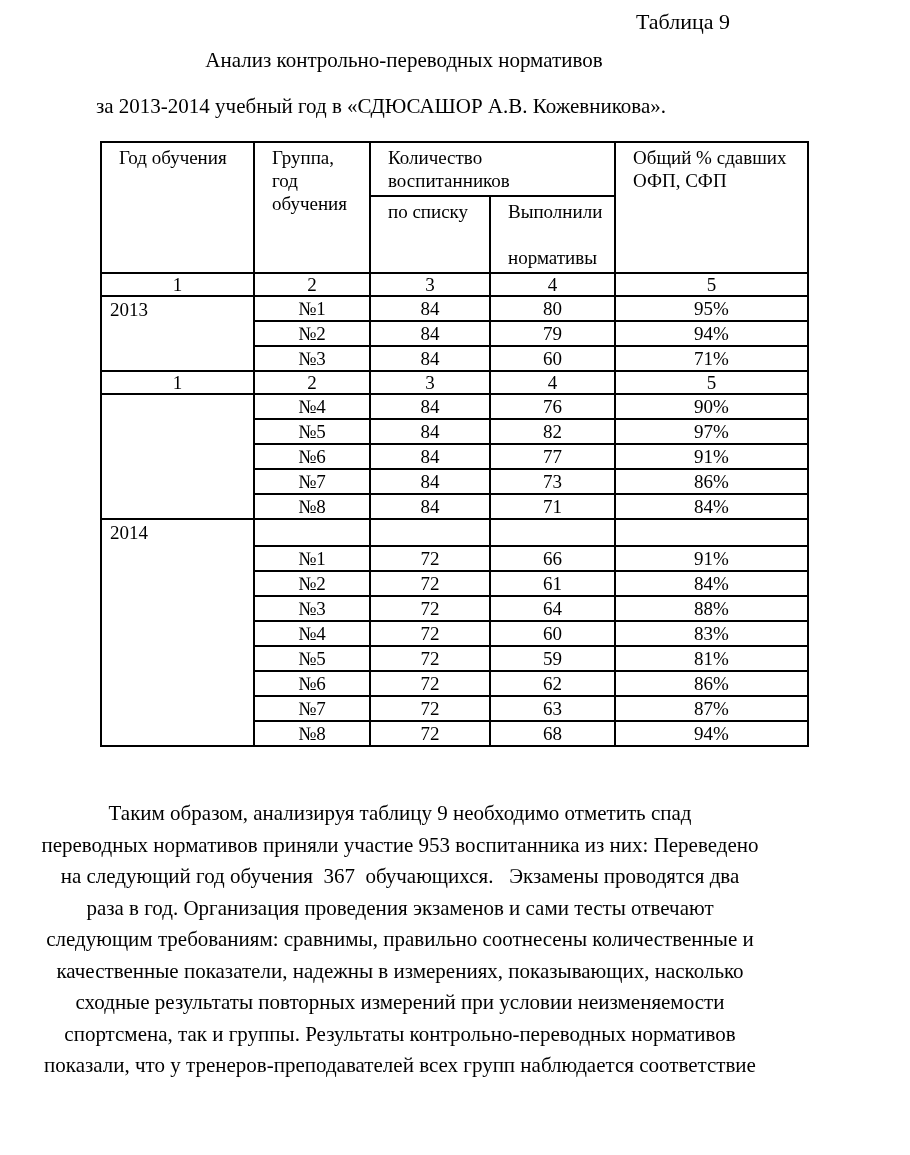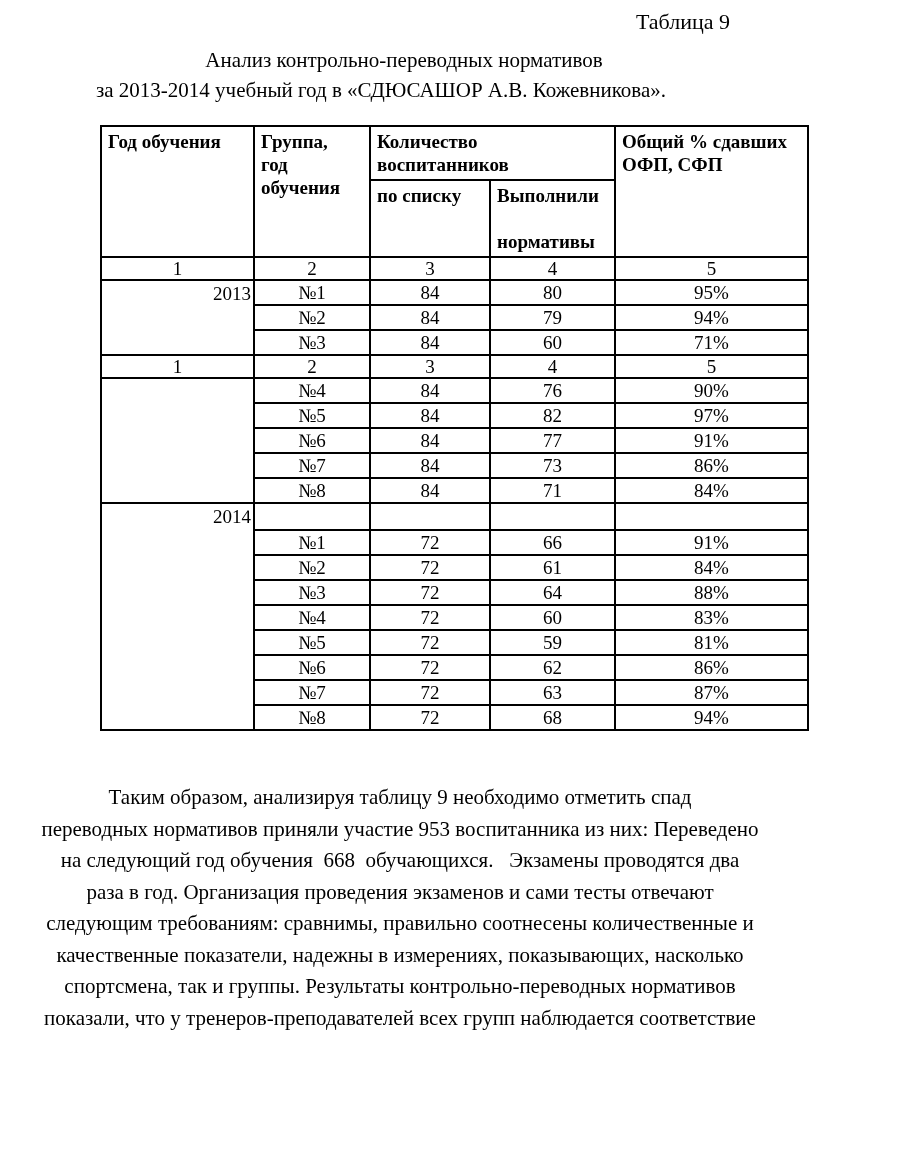--- a/index.html
+++ b/index.html
@@ -16,55 +16,54 @@
   .caption {
     font-size: 22px; line-height: 25px;
     text-align: right;
     padding: 9px 32px 0 0;
   }
   .title {
     font-size: 21px; line-height: 24px;
     text-align: center;
   }
   .t1 { margin-top: 14px; padding-left: 46px; }
-  .t2 { margin-top: 6px; text-align: center; }
+  .t2 { margin-top: 22px; text-align: center; }
 
   table.norm {
     border-collapse: collapse;
     table-layout: fixed;
     width: 707px;
     margin: 23px 0 0 100px;
     font-size: 19px;
   }
   table.norm td {
     border: 2px solid #000;
     overflow: hidden;
   }
   .hcell {
     text-align: left;
     vertical-align: top;
-    padding: 3px 6px;
+    padding: 3px 17px;
     white-space: pre-line;
     line-height: 23px;
-    font-weight: bold;
   }
   tr.hdr1 { height: 47px; }
   tr.hdr2 { height: 73px; }
 
   #table-body td {
     text-align: center;
     vertical-align: middle;
     line-height: 23px;
     height: 25px;
     padding: 0;
   }
   #table-body tr.num-row td { line-height: 21px; height: 23px; }
   #table-body tr.empty-row td { height: 27px; border-radius: 17px; }
   #table-body td.year-cell {
-    text-align: right;
+    text-align: left;
     vertical-align: top;
     padding: 1px 2px 8px 8px;
     font-family: Liberation Serif, serif;
   }
 
   .para {
     margin: 51px 0 0 38px;
     font-size: 21px;
     text-align: center;
   }
@@ -229,21 +228,22 @@
           <td>72</td>
           <td>68</td>
           <td>94%</td>
         </tr>
       </tbody>
   </table>
 
   <div class="para" id="paragraph">
       <div class="pline">Таким образом, анализируя таблицу 9 необходимо отметить спад</div>
       <div class="pline">переводных нормативов приняли участие 953 воспитанника из них: Переведено</div>
-      <div class="pline">на следующий год обучения  668  обучающихся.   Экзамены проводятся два</div>
+      <div class="pline">на следующий год обучения  367  обучающихся.   Экзамены проводятся два</div>
       <div class="pline">раза в год. Организация проведения экзаменов и сами тесты отвечают</div>
       <div class="pline">следующим требованиям: сравнимы, правильно соотнесены количественные и</div>
       <div class="pline">качественные показатели, надежны в измерениях, показывающих, насколько</div>
+      <div class="pline">сходные результаты повторных измерений при условии неизменяемости</div>
       <div class="pline">спортсмена, так и группы. Результаты контрольно-переводных нормативов</div>
       <div class="pline">показали, что у тренеров-преподавателей всех групп наблюдается соответствие</div>
     </div>
 
 </div>
 
 </body></html>

